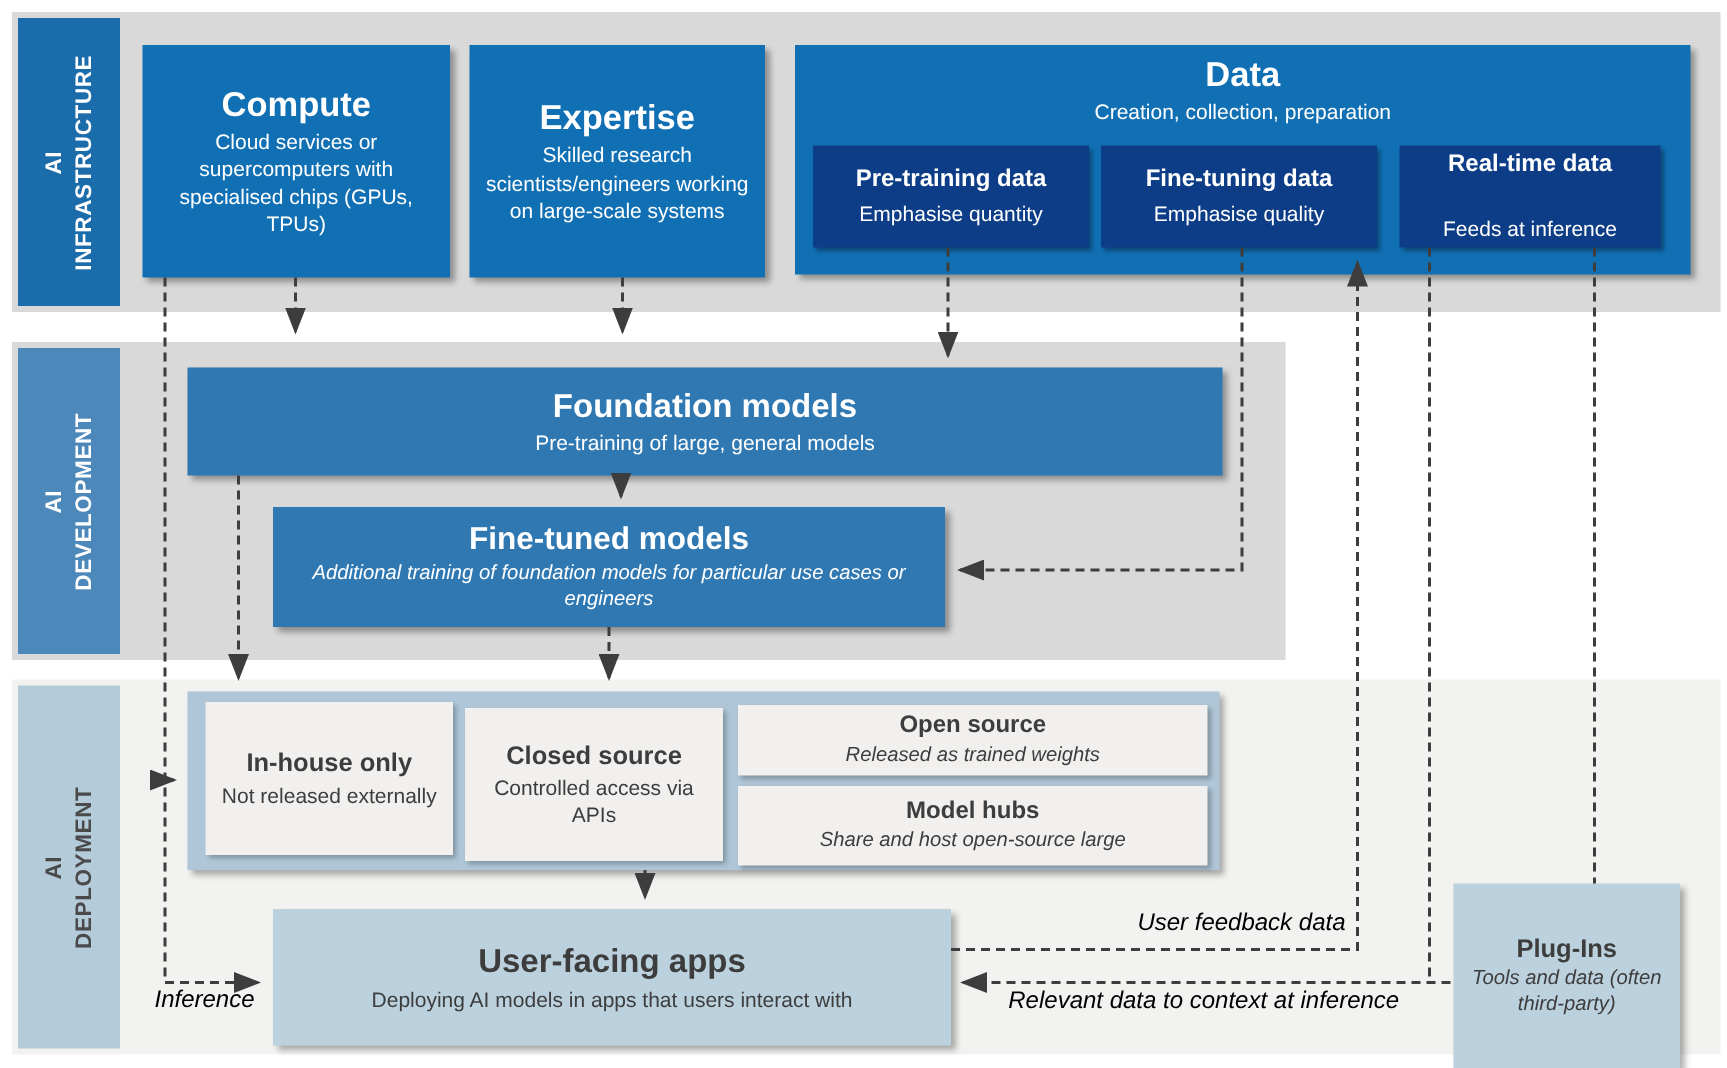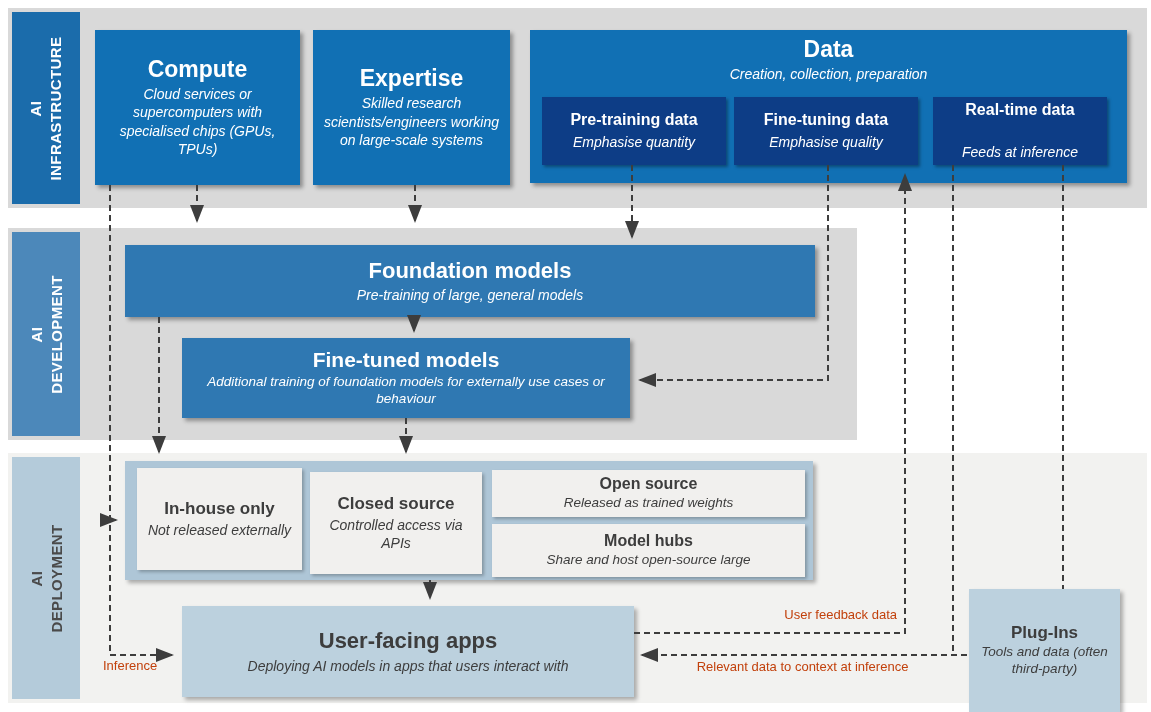--- a/index.html
+++ b/index.html
@@ -27,28 +27,28 @@
   .navy{background:#0d3d86;color:#ffffff;box-shadow:2px 2px 3px rgba(0,0,0,.35);}
   .midblue{background:#2f78b2;color:#ffffff;box-shadow:3px 3px 4px rgba(0,0,0,.35);}
   .pale{background:#bcd1de;color:#3d3d3d;box-shadow:3px 3px 4px rgba(0,0,0,.3);}
   .container-box{background:#aec6d7;box-shadow:3px 3px 4px rgba(0,0,0,.3);}
   .inner{background:#f1f0ee;color:#3d3d3d;box-shadow:2px 2px 3px rgba(0,0,0,.25);}
   
   .t-xl{font-weight:700;font-size:23px;line-height:1.1;}
   .t-lg{font-weight:700;font-size:21px;line-height:1.15;}
   .t-md{font-weight:700;font-size:17px;line-height:1.15;}
   .t-sm{font-weight:700;font-size:16px;line-height:1.15;}
-  .d-md{font-style:italic;font-size:14px;line-height:1.3;margin-top:3px;}
+  .d-md{font-size:14px;line-height:1.3;margin-top:3px;}
   .d-sm{font-style:italic;font-size:13.5px;line-height:1.25;margin-top:2px;}
   .data-head{position:absolute;left:0;top:7px;width:100%;text-align:center;color:#ffffff;}
   
   .connectors{position:absolute;left:0;top:0;z-index:20;pointer-events:none;}
   .dash{fill:none;stroke:#3d3d3d;stroke-width:2;stroke-dasharray:6 4;}
   
-  .note{position:absolute;z-index:21;font-size:13px;color:#c2410c;}
+  .note{position:absolute;z-index:21;font-style:italic;font-size:16px;color:#000000;}
 </style>
 </head>
 <body>
 
 <div class="canvas">
 
   <div class="band band-gray" style="left:8px;top:8px;width:1139px;height:200px;"></div>
   <div class="band band-gray" style="left:8px;top:228px;width:849px;height:212px;"></div>
   <div class="band band-light" style="left:8px;top:453px;width:1139px;height:250px;"></div>
 
@@ -100,21 +100,21 @@
     </div>
   </div>
 
   <div class="box midblue" style="left:125px;top:245px;width:690px;height:72px;padding:0 10px;">
     <div class="t-lg" style="font-size:22px;">Foundation models</div>
     <div class="d-md">Pre-training of large, general models</div>
   </div>
 
   <div class="box midblue" style="left:182px;top:338px;width:448px;height:80px;padding:0 20px;">
     <div class="t-lg">Fine-tuned models</div>
-    <div class="d-sm">Additional training of foundation models for externally use cases or behaviour</div>
+    <div class="d-sm">Additional training of foundation models for particular use cases or engineers</div>
   </div>
 
   <div class="abs container-box" style="left:125px;top:461px;width:688px;height:119px;"></div>
 
   <div class="box inner" style="left:137px;top:468px;width:165px;height:102px;padding:0 6px;">
     <div class="t-md">In-house only</div>
     <div class="d-md">Not released externally</div>
   </div>
 
   <div class="box inner" style="left:310px;top:472px;width:172px;height:102px;padding:0 6px;">

